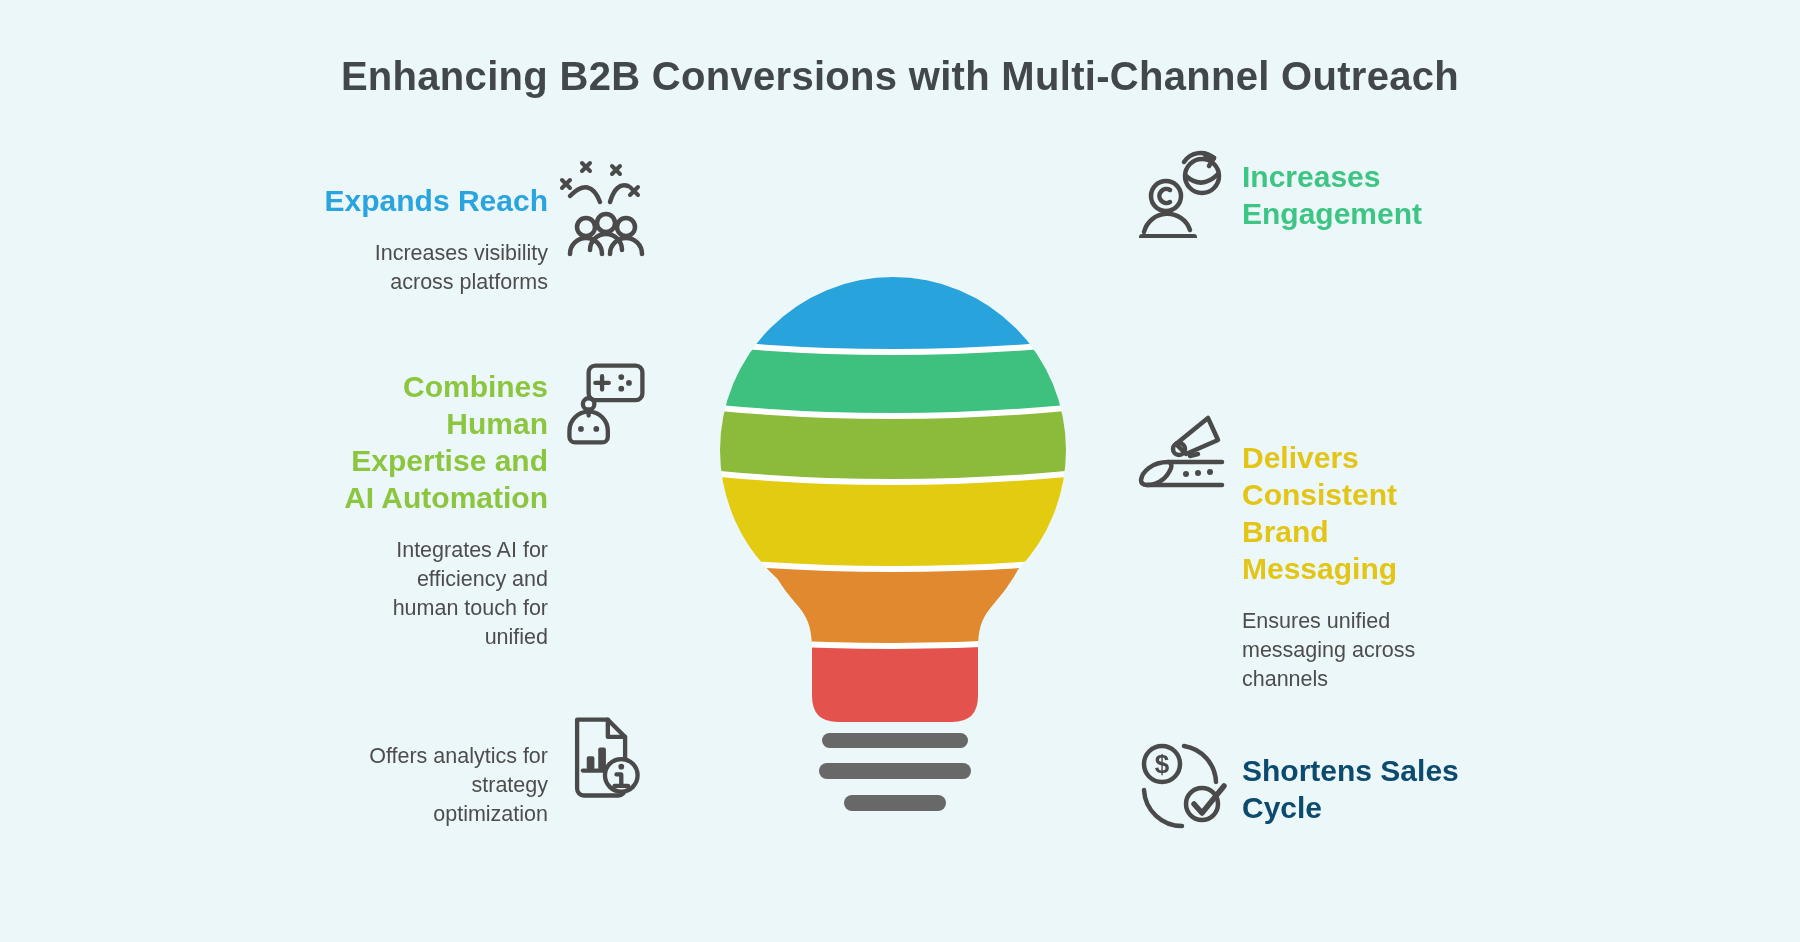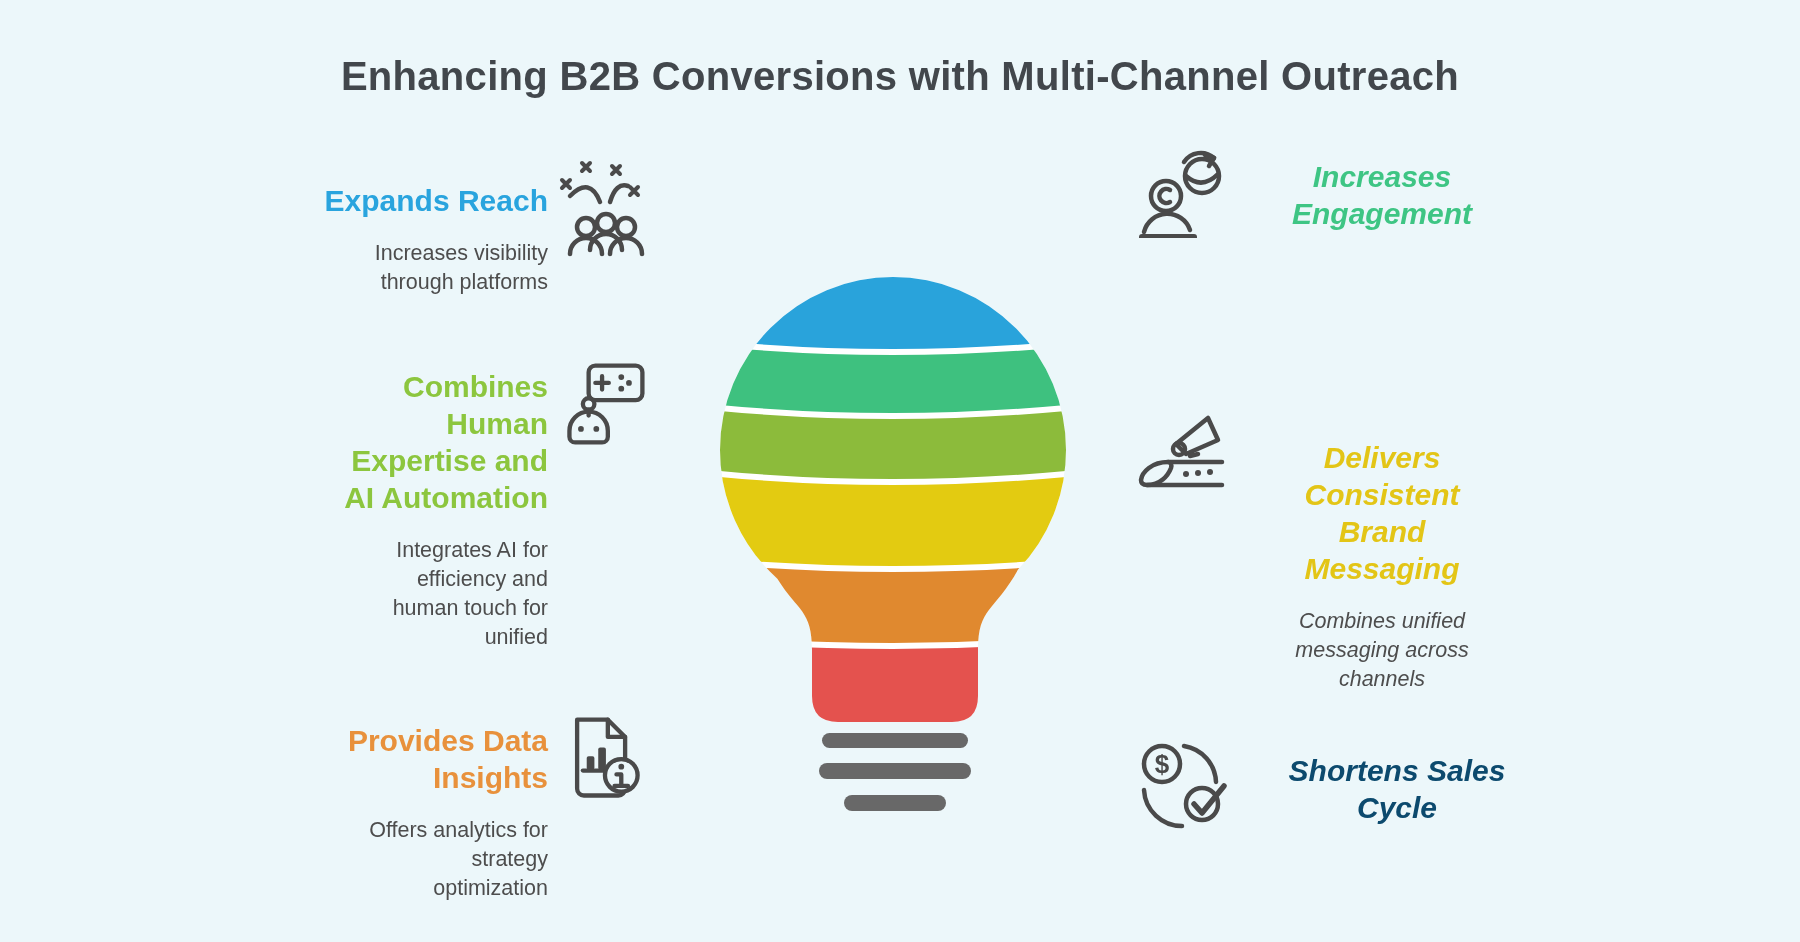--- a/index.html
+++ b/index.html
@@ -16,21 +16,21 @@
   .sec{position:absolute;}
   .sec .heading{
     margin:0;font-size:30px;font-weight:700;line-height:37px;
     white-space:pre-line;
   }
   .sec .desc{
     margin:20px 0 0 0;font-size:21.5px;line-height:29px;color:#4d4d4d;
     white-space:pre-line;
   }
   .sec.left-col{text-align:right;}
-  .sec.right-col{text-align:center;font-style:italic;}
+  .sec.right-col{text-align:left;}
   .icon-box{position:absolute;}
   .icon-box svg{display:block;width:100%;height:100%;
     stroke:#4a4a4a;fill:none;stroke-width:4.5;stroke-linecap:round;stroke-linejoin:round;}
   .icon-box svg .fill{fill:#4a4a4a;stroke:none;}
   .bulb-svg{position:absolute;left:690px;top:260px;width:420px;height:565px;}
   
   .l1{right:1252px;top:182px;width:280px;}
   .l2{right:1252px;top:368px;width:300px;}
   .l3{right:1252px;top:722px;width:300px;}
   .r1{left:1242px;top:158px;width:280px;}
@@ -46,21 +46,21 @@
 </head>
 <body>
 
 <div class="canvas">
 
   <h1 class="page-title">Enhancing B2B Conversions with Multi-Channel Outreach</h1>
 
   <div class="sec left-col l1">
     <h2 class="heading" style="color: rgb(41, 164, 222);">Expands Reach</h2>
     <p class="desc">Increases visibility
-through platforms</p>
+across platforms</p>
   </div>
   <div class="icon-box i1">
     <svg viewBox="0 0 100 105">
       <path d="M14 38 Q34 18 44 44"></path>
       <path d="M54 44 Q60 24 72 28"></path>
       <g stroke-width="4">
         <path d="M6 22 L14 30 M14 22 L6 30"></path>
         <path d="M26 5 L34 13 M34 5 L26 13"></path>
         <path d="M56 8 L64 16 M64 8 L56 16"></path>
         <path d="M74 29 L82 37 M82 29 L74 37"></path>
@@ -93,22 +93,20 @@
       <circle class="fill" cx="68" cy="34" r="3"></circle>
       <circle cx="34" cy="50" r="6"></circle>
       <path d="M34 56 V62"></path>
       <path d="M14 84 v-6 a20 20 0 0 1 40 0 v6 a6 6 0 0 1 -6 6 H20 a6 6 0 0 1 -6 -6 z"></path>
       <circle class="fill" cx="26" cy="76" r="3"></circle>
       <circle class="fill" cx="42" cy="76" r="3"></circle>
     </svg>
   </div>
 
   <div class="sec left-col l3">
-    <h2 class="heading" style="color: rgb(232, 145, 60);">Provides Data
-Insights</h2>
     <p class="desc">Offers analytics for
 strategy
 optimization</p>
   </div>
   <div class="icon-box i3">
     <svg viewBox="0 0 100 100">
       <path d="M22 8 H54 L72 26 V80 a7 7 0 0 1 -7 7 H29 a7 7 0 0 1 -7 -7 z"></path>
       <path d="M54 8 V26 H72"></path>
       <path d="M28 61 H54"></path>
       <rect class="fill" x="32" y="46" width="8" height="14" rx="2"></rect>
@@ -147,21 +145,21 @@
       <circle class="fill" cx="52" cy="70" r="3"></circle>
       <circle class="fill" cx="64" cy="69" r="3"></circle>
       <circle class="fill" cx="76" cy="68" r="3"></circle>
     </svg>
   </div>
   <div class="sec right-col r2">
     <h2 class="heading" style="color: rgb(227, 197, 22);">Delivers
 Consistent
 Brand
 Messaging</h2>
-    <p class="desc">Combines unified
+    <p class="desc">Ensures unified
 messaging across
 channels</p>
   </div>
 
   <div class="icon-box i6">
     <svg viewBox="0 0 92 92">
       <circle cx="26" cy="24" r="18"></circle>
       <text x="26" y="33" font-size="26" font-weight="bold" text-anchor="middle" class="fill" font-family="Liberation Sans, sans-serif">$</text>
       <path d="M48 6 A38 38 0 0 1 80 42"></path>
       <path d="M46 86 A38 38 0 0 1 8 50"></path>

